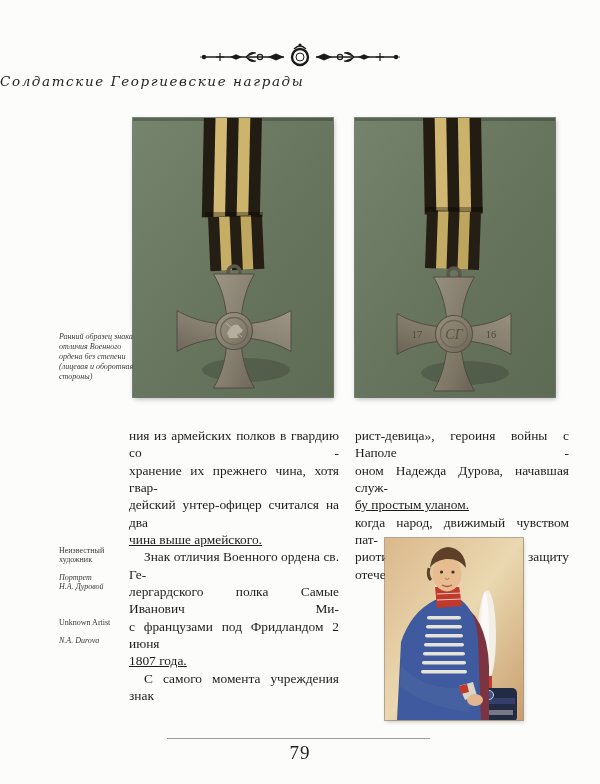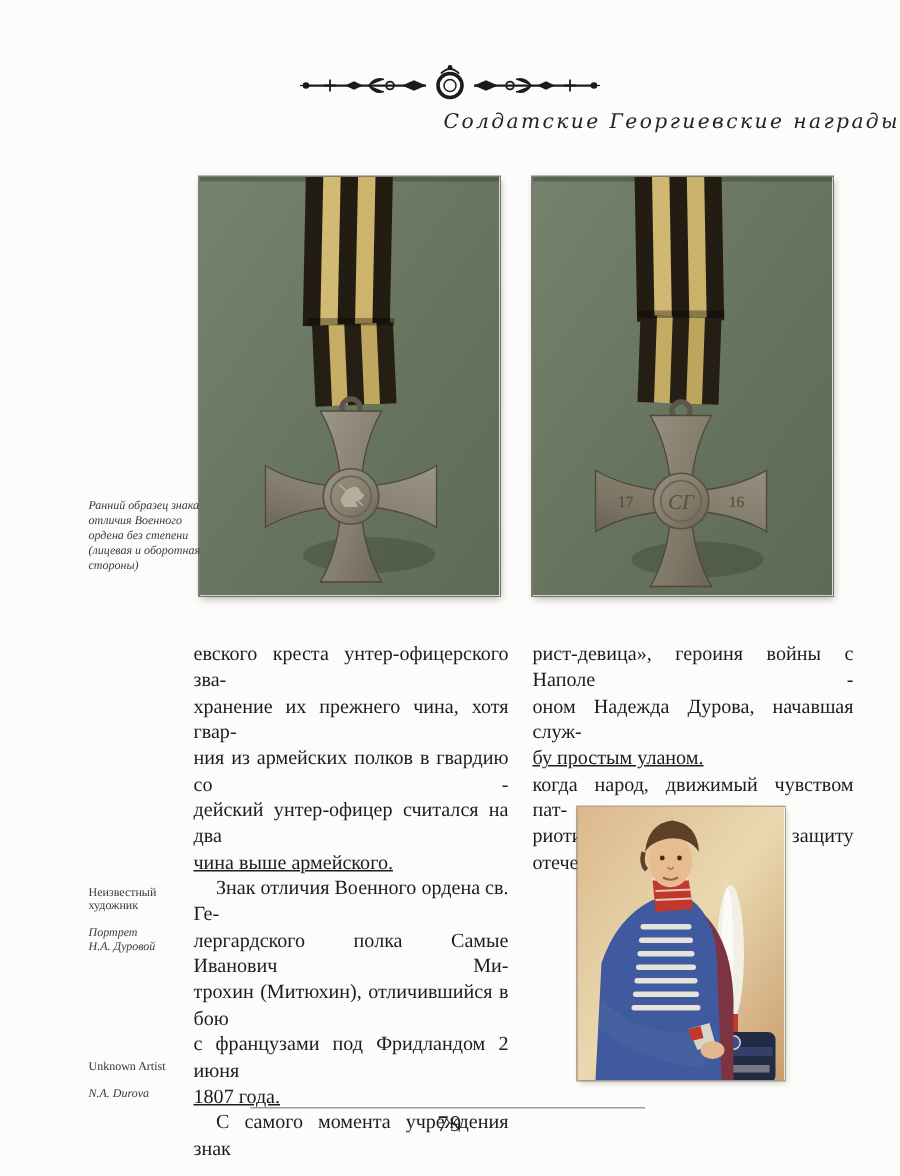--- a/index.html
+++ b/index.html
@@ -10,58 +10,58 @@
     --rule:#9b9b9b;
   }
   .page{
     position:relative;width:600px;height:784px;margin:0 auto;
     background:var(--page-bg);
     font-family:"Liberation Serif",serif;
     overflow:hidden;
   }
   .ornament{position:absolute;left:190px;top:40px;width:220px;height:34px;}
   .title{
-    position:absolute;left:0;right:0;top:73px;text-align:right;
+    position:absolute;left:0;right:0;top:73px;text-align:left;
     font-family:"DejaVu Serif",serif;font-style:italic;
     font-size:13.5px;letter-spacing:1.6px;color:#232323;
   }
   .photo{
     position:absolute;width:200px;height:279px;
     box-shadow:0 0 0 1px rgba(45,55,40,.6),1px 2px 5px rgba(0,0,0,.28);
   }
   .photo.left{left:133px;top:118px;}
   .photo.right{left:355px;top:118px;}
   .photo svg{display:block;width:100%;height:100%;}
   .cap{
     position:absolute;left:59px;width:96px;
     font-size:8px;line-height:9.9px;color:var(--caption-ink);
     font-style:italic;white-space:pre-line;
   }
   .cap-badge{top:322px;}
   .cap-artist{top:537px;line-height:9px;}
   .cap .gap{height:9px;}
-  .cap .roman{font-style:normal;margin-top:44px;}
+  .cap .roman{font-style:normal;}
   .col{
     position:absolute;top:427px;font-size:13.4px;line-height:17.35px;
     color:var(--ink);
   }
   .col-left{left:129px;width:210px;}
   .col-right{left:355px;width:214px;}
   .bline{text-align:justify;text-align-last:justify;}
   .bline.pend{text-align-last:left;text-decoration:underline;}
   .bline.ind{text-indent:15px;}
   .portrait{
     position:absolute;left:385px;top:538px;width:138px;height:182px;
     box-shadow:0 0 0 1px rgba(130,100,70,.55),1px 2px 4px rgba(0,0,0,.2);
   }
   .portrait svg{display:block;width:100%;height:100%;}
   .footrule{position:absolute;left:167px;top:738px;width:263px;height:1px;background:var(--rule);}
   .pagenum{
     position:absolute;left:0;right:0;top:742px;text-align:center;
-    font-size:15px;color:#222;letter-spacing:1px;
+    font-size:19px;color:#222;letter-spacing:1px;
   }
 </style>
 </head>
 <body>
 
 <div class="page">
 
   <svg class="ornament" viewBox="0 0 220 34">
     <g stroke="#1b1b1b" fill="none" stroke-width="1.5">
       <line x1="16" y1="17" x2="94" y2="17"></line>
@@ -205,28 +205,26 @@
     <div class="roman">Неизвестный
 художник</div>
     <div>Портрет
 Н.А. Дуровой</div>
     <div class="gap"></div>
     <div class="roman">Unknown Artist</div>
     <div>N.A. Durova</div>
   </div>
 
   <div class="col col-left" id="col-left">
-      <div class="bline">евского креста унтер-офицерского зва-</div>
+      <div class="bline">ния из армейских полков в гвардию со -</div>
       <div class="bline">хранение их прежнего чина, хотя гвар-</div>
-      <div class="bline">ния из армейских полков в гвардию со -</div>
       <div class="bline">дейский унтер-офицер считался на два</div>
       <div class="bline pend">чина выше армейского.</div>
       <div class="bline ind">Знак отличия Военного ордена св. Ге-</div>
       <div class="bline">лергардского полка Самые Иванович Ми-</div>
-      <div class="bline">трохин (Митюхин), отличившийся в бою</div>
       <div class="bline">с французами под Фридландом 2 июня</div>
       <div class="bline pend">1807 года.</div>
       <div class="bline ind">С самого момента учреждения знак</div>
     </div>
   <div class="col col-right" id="col-right">
       <div class="bline">рист-девица», героиня войны с Наполе -</div>
       <div class="bline">оном Надежда Дурова, начавшая служ-</div>
       <div class="bline pend">бу простым уланом.</div>
       <div class="bline">когда народ, движимый чувством пат-</div>
       <div class="bline">риотизма, вставал на защиту отечества,</div>

